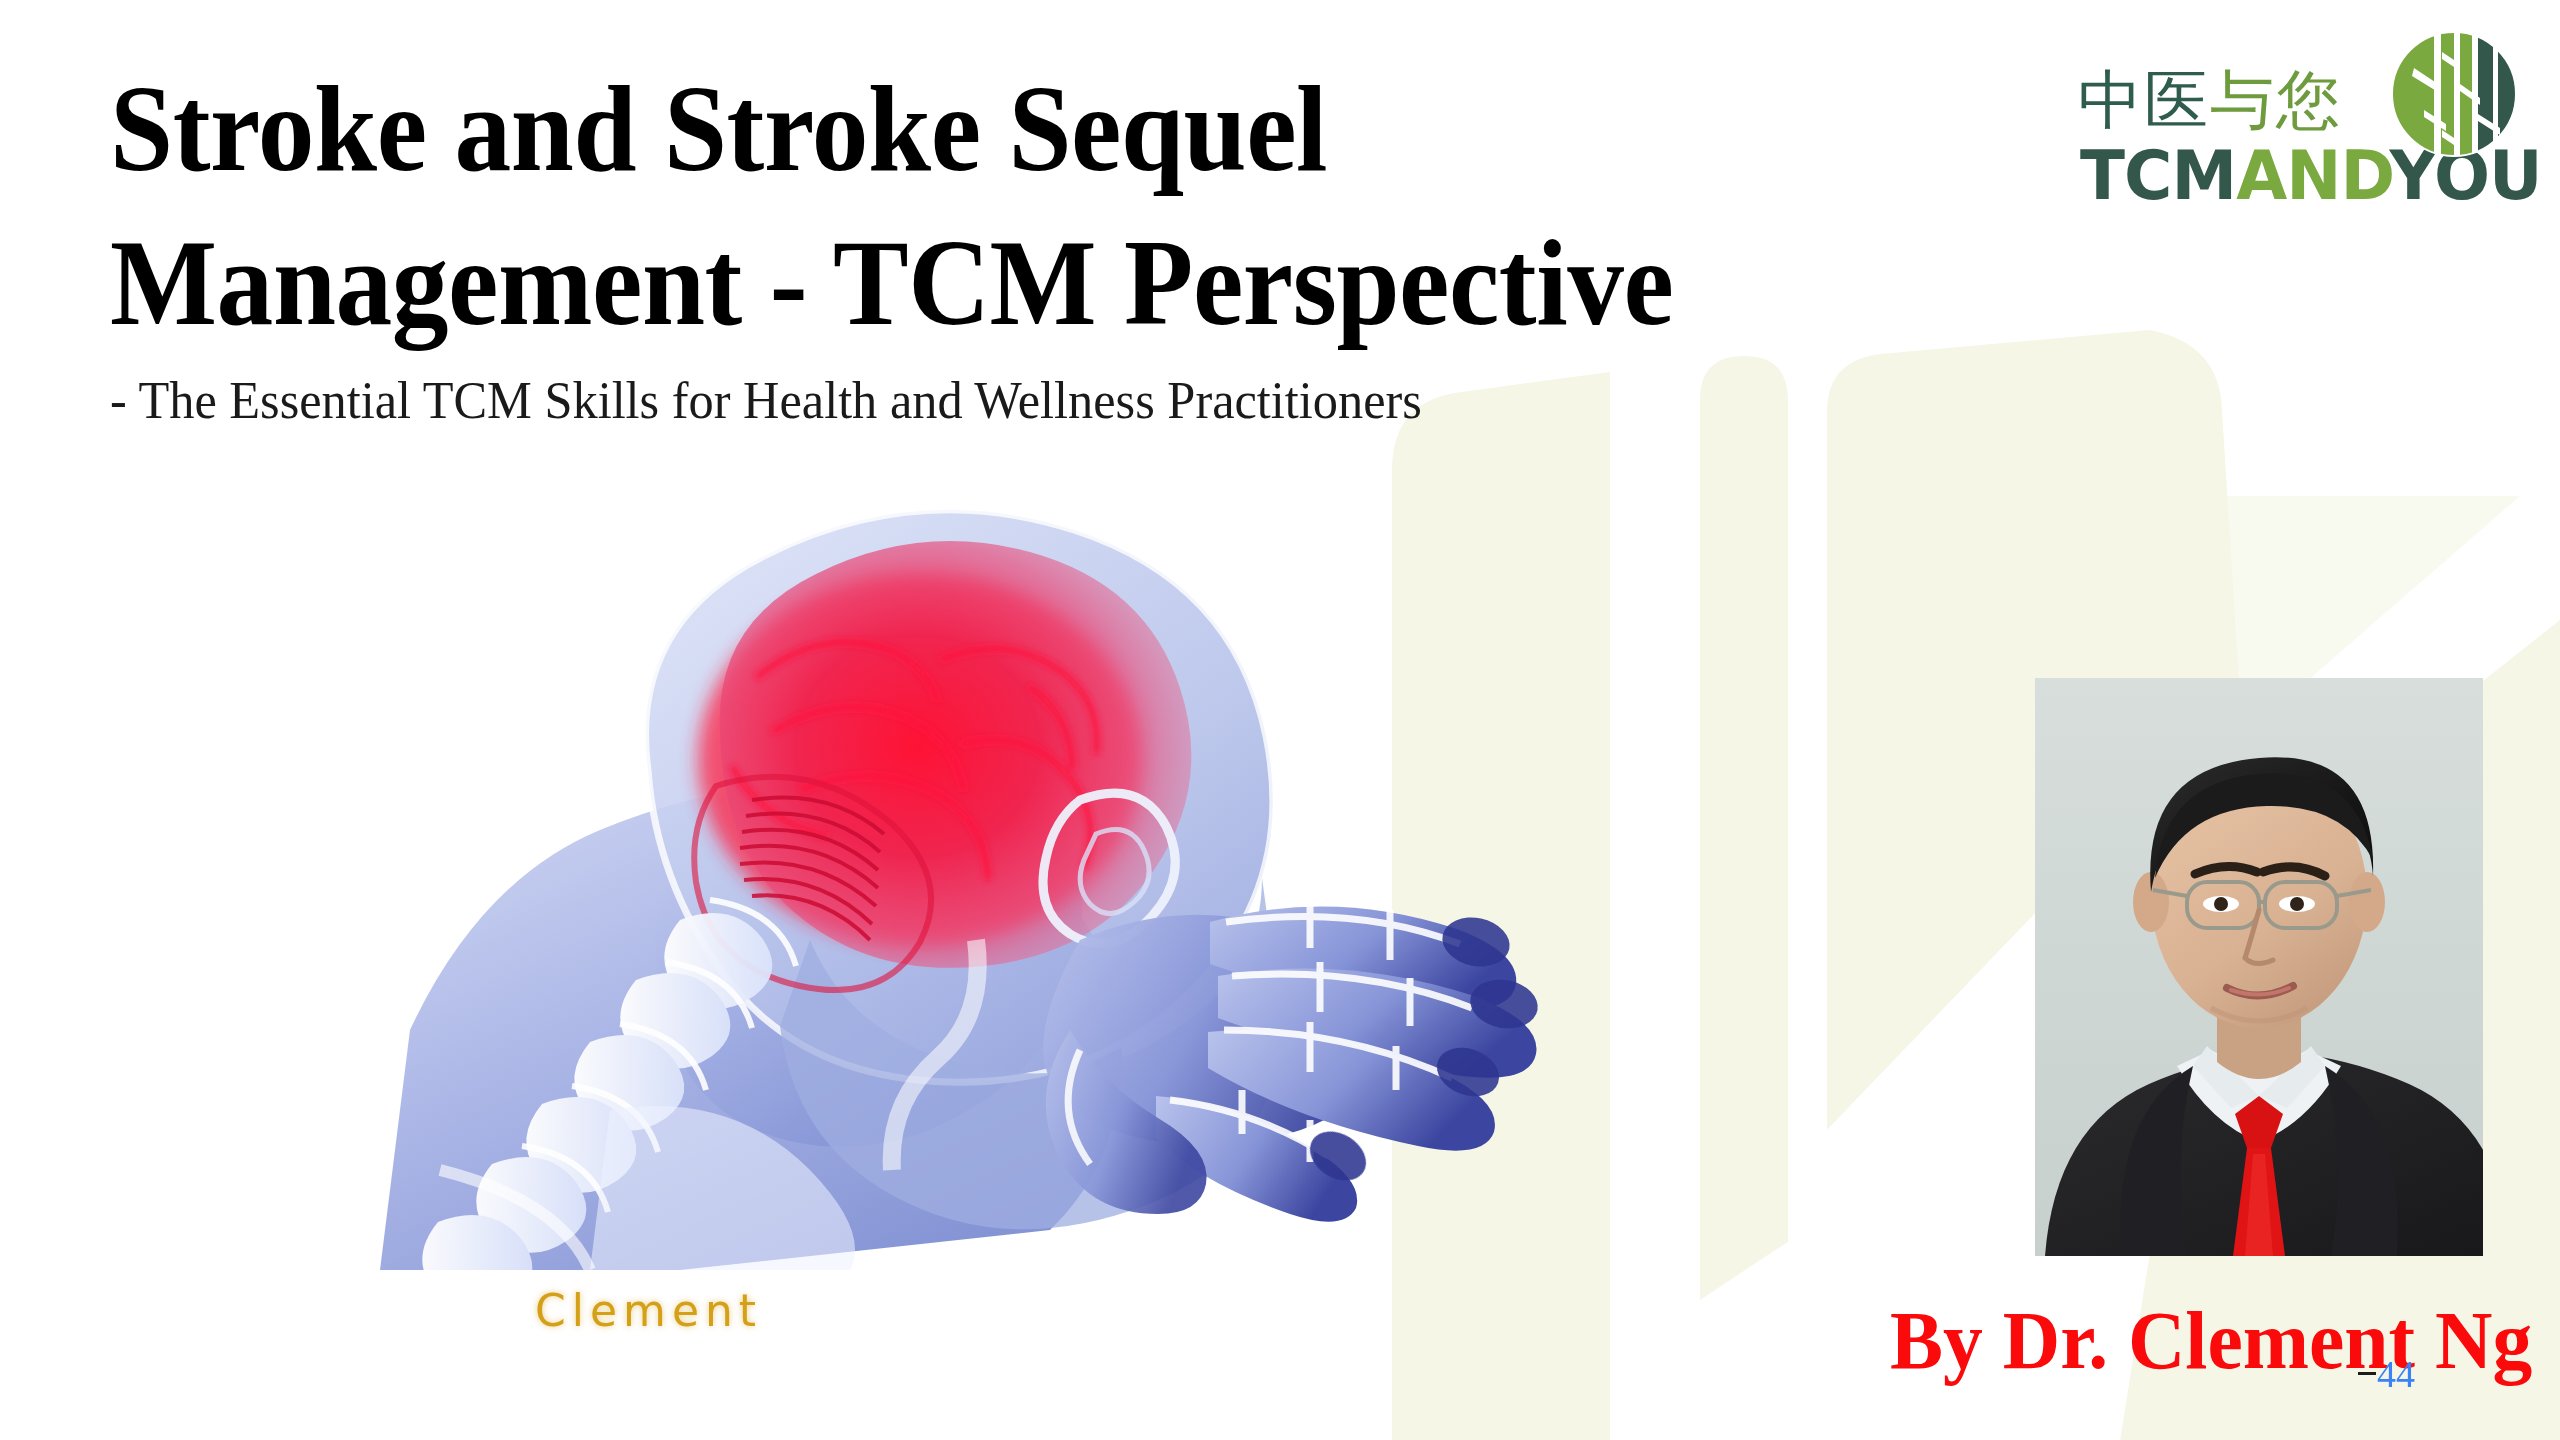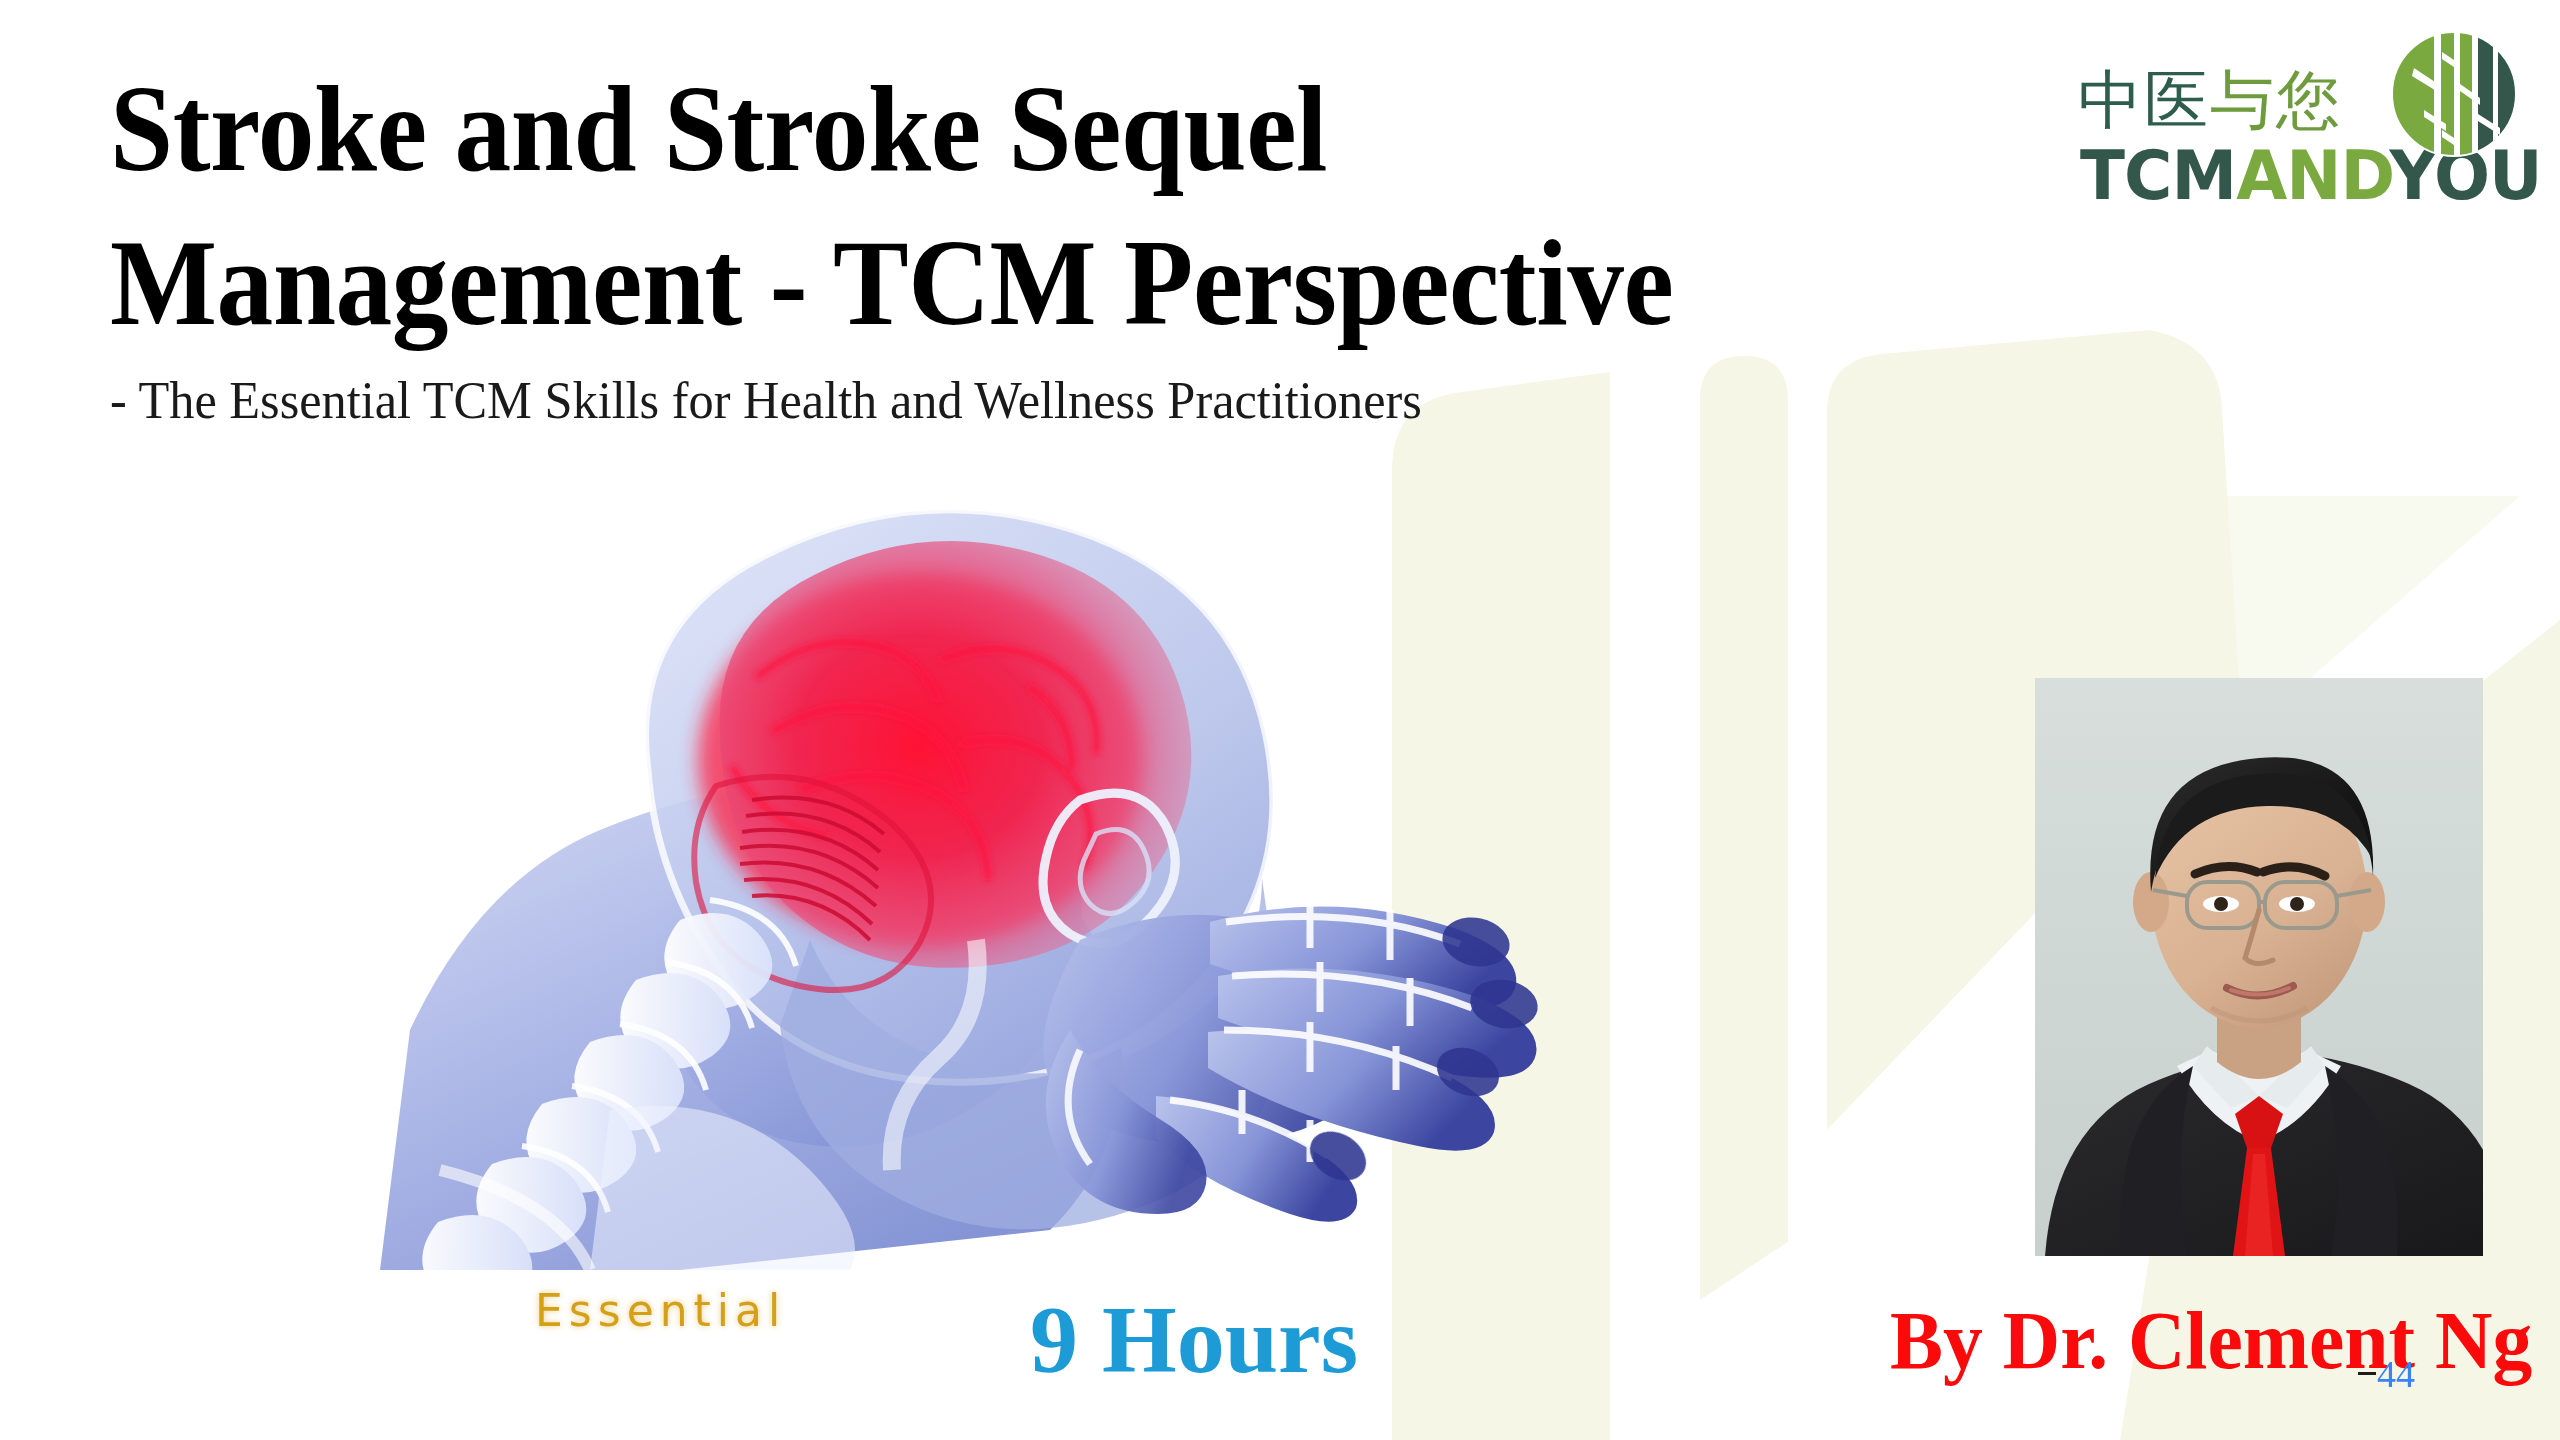--- a/index.html
+++ b/index.html
@@ -528,21 +528,20 @@
       <path d="M224 232 q-10 36 -14 48 q10 10 28 2" stroke="#b58a6c" stroke-width="5" fill="none" stroke-linecap="round"></path>
 
       <path d="M192 310 q32 16 66 -2" stroke="#9c5a50" stroke-width="8" fill="none" stroke-linecap="round"></path>
       <path d="M196 312 q30 10 58 -2" stroke="#c0766a" stroke-width="4" fill="none" stroke-linecap="round"></path>
 
       <path d="M176 330 q48 26 96 0" stroke="#bf9477" stroke-width="5" fill="none" opacity="0.5"></path>
     </svg>
   </div>
 
 
-  <div id="approved-text">Essential</div>
-
-  <div id="duration-text">9 Hours</div>
+  <div id="approved-text">Clement</div>
+
 
   <div id="presenter-text">By Dr. Clement Ng</div>
 
   <div id="slide-number"><span class="dash"></span><span>44</span></div>
 
 </div>
 
 </body></html>

